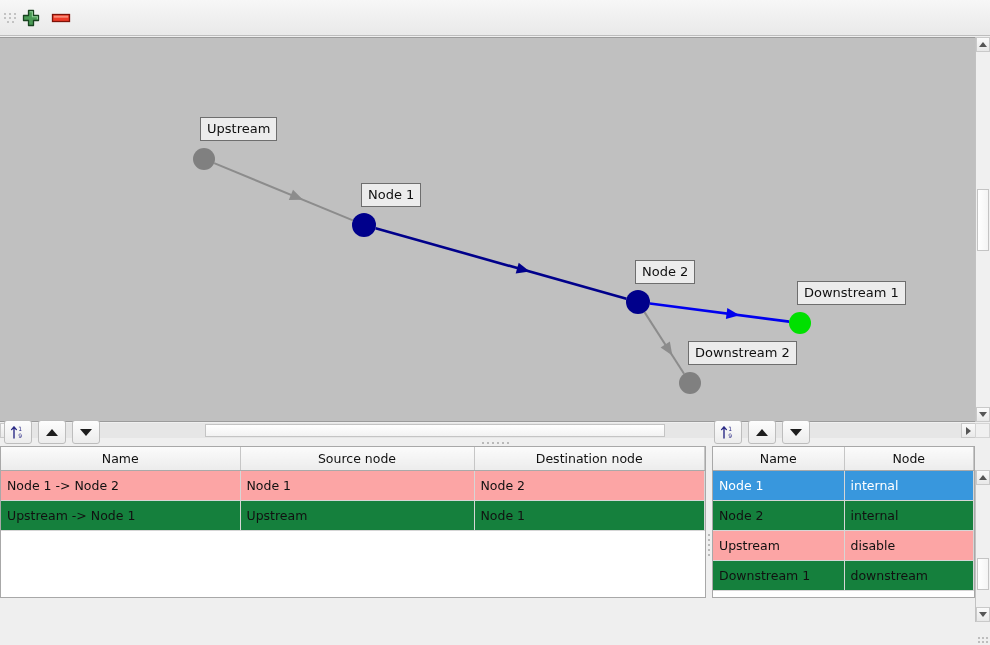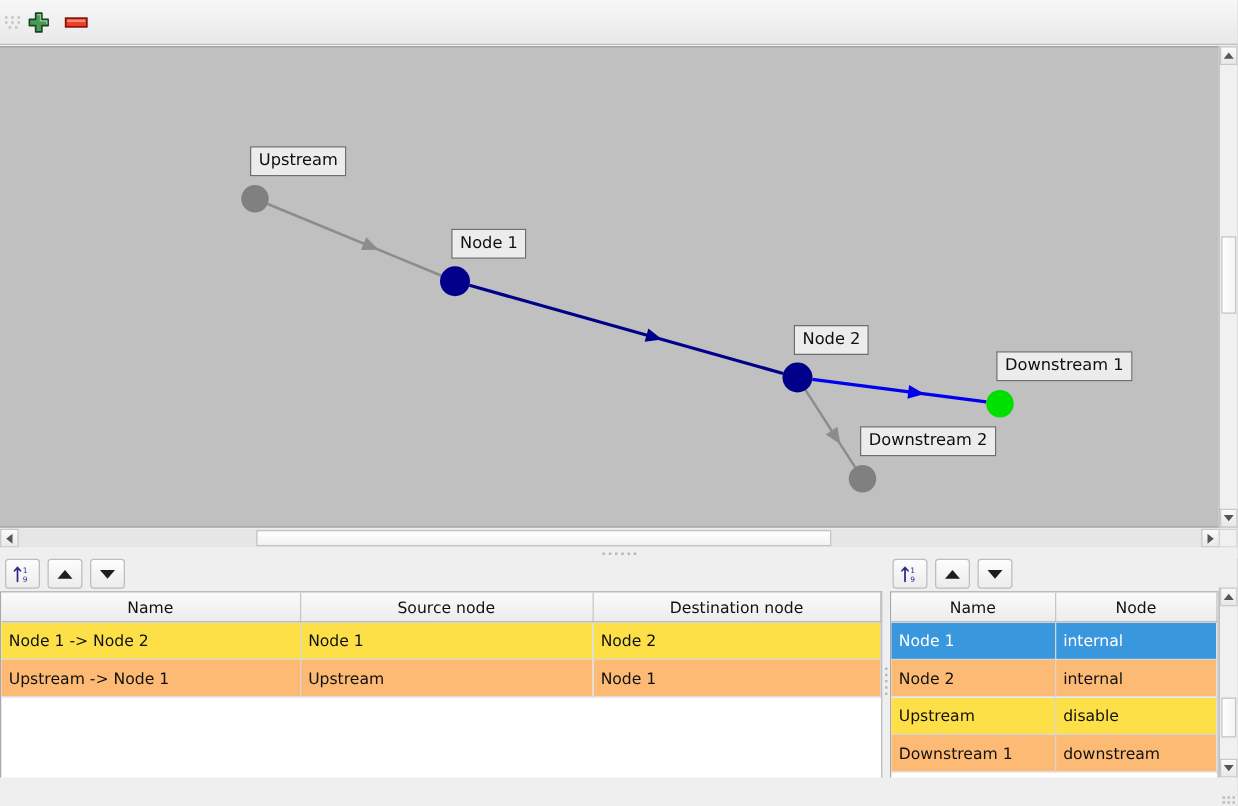--- a/index.html
+++ b/index.html
@@ -177,21 +177,21 @@
     cursor: row-resize;
   }
   .h-splitter .dots { display: flex; gap: 3px; }
   .h-splitter .dots i {
     width: 2px; height: 2px; background: #b9b9b9; display: block;
   }
 
   
   .pane {
     position: absolute;
-    top: 445px;
+    top: 418px;
     box-sizing: border-box;
   }
   .pane-left  { left: 0;   width: 706px; }
   .pane-right { left: 712px; width: 278px; }
 
   .pane-toolbar {
     height: 28px;
     display: flex; align-items: center;
     gap: 6px;
     padding-left: 4px;
@@ -247,22 +247,22 @@
     border-right: 1px solid #d6d6d6;
     border-bottom: 1px solid #d6d6d6;
     height: 29px;
     padding: 0 0 0 6px;
     font-size: 12.5px;
     color: #111;
     white-space: nowrap;
     overflow: hidden;
     text-overflow: ellipsis;
   }
-  table.grid tr.odd td { background: #fde047; }
-  table.grid tr.even td { background: #fdba74; }
+  table.grid tr.odd td { background: #fca5a5; }
+  table.grid tr.even td { background: #15803d; }
   table.grid tr.selected td {
     background: #3897dd;
     color: #ffffff;
   }
   .grid-right th { font-weight: bold; }
   .grid-right td { height: 30px; }
 
   .pane-left .table-box {
     width: 706px; height: 152px;
   }

